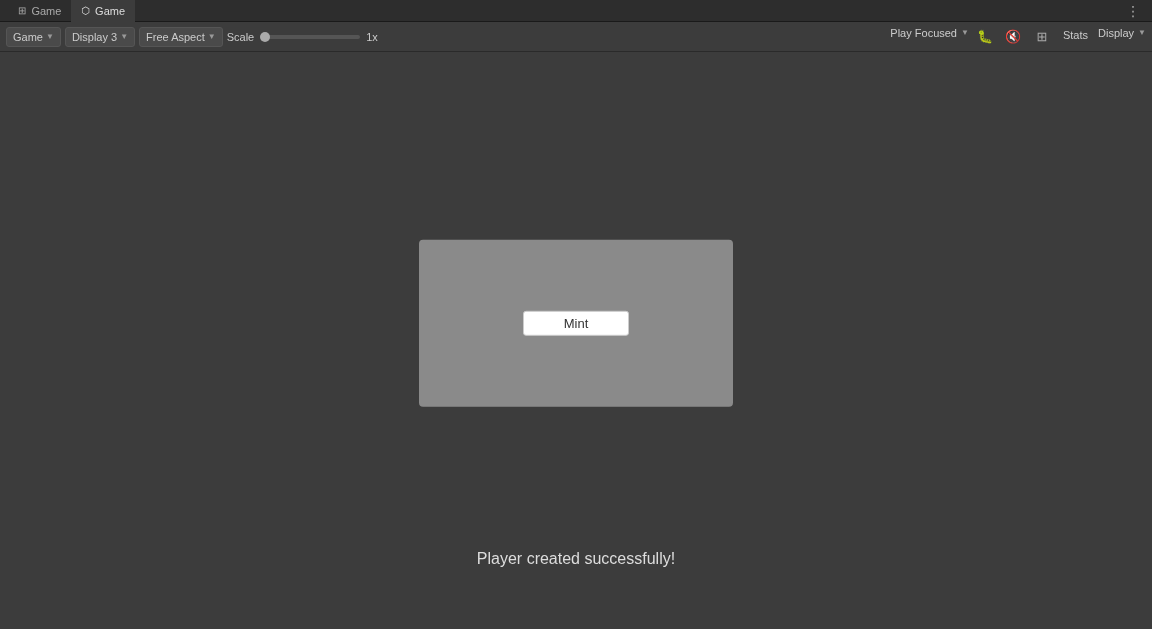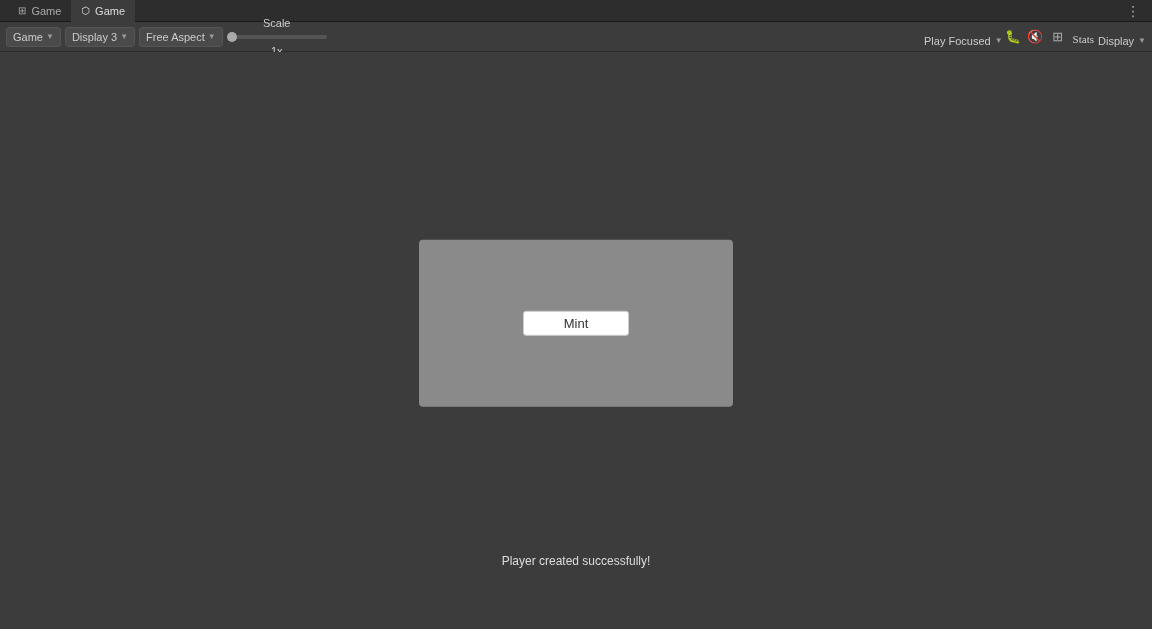--- a/index.html
+++ b/index.html
@@ -72,60 +72,59 @@
     .toolbar-dropdown .arrow {
       font-size: 8px;
       color: #999;
     }
     .scale-container {
       display: flex;
       align-items: center;
       gap: 6px;
       font-size: 11px;
       color: #ccc;
-      flex-direction: column;
     }
     .scale-slider {
       width: 100px;
       height: 4px;
       background: #555;
       border-radius: 2px;
       position: relative;
     }
     .scale-slider-thumb {
       width: 10px;
       height: 10px;
       background: #aaa;
       border-radius: 50%;
       position: absolute;
       top: -3px;
       left: 0;
     }
     .toolbar-right {
       margin-left: auto;
       display: flex;
-      align-items: flex-end;
+      align-items: flex-start;
+      gap: 6px;
     }
     .toolbar-icon-btn {
       display: flex;
       align-items: center;
       justify-content: center;
       width: 22px;
       height: 20px;
       cursor: pointer;
       color: #aaa;
       font-size: 13px;
       border-radius: 2px;
     }
     .toolbar-text-btn {
       font-size: 11px;
       color: #ccc;
       cursor: pointer;
       padding: 2px 4px;
-      font-family: Liberation Serif, serif;
     }
     .play-focused-dropdown {
       display: flex;
       align-items: center;
       gap: 4px;
       font-size: 11px;
       color: #ccc;
       cursor: pointer;
     }
     .play-focused-arrow {
@@ -167,21 +166,21 @@
       font-size: 13px;
       color: #333;
       cursor: pointer;
     }
 
     .success-message {
       position: absolute;
       bottom: 60px;
       left: 50%;
       transform: translateX(-50%);
-      font-size: 12px;
+      font-size: 16px;
       color: #ddd;
       white-space: nowrap;
     }
   </style>
 </head>
 <body>
 
 <div class="title-tabs">
   <div class="tab">
     <span class="tab-icon">⊞</span>

